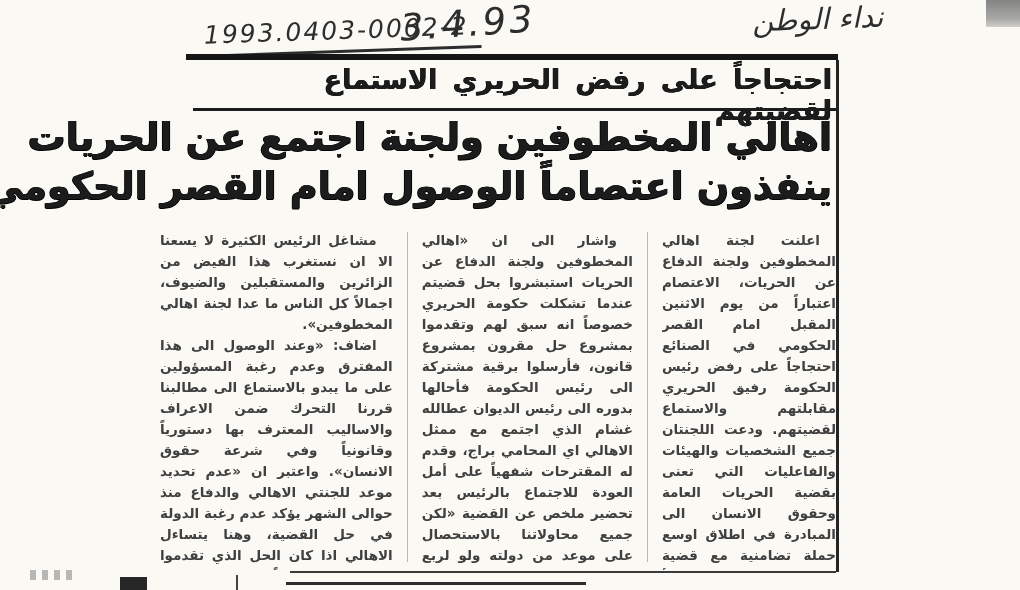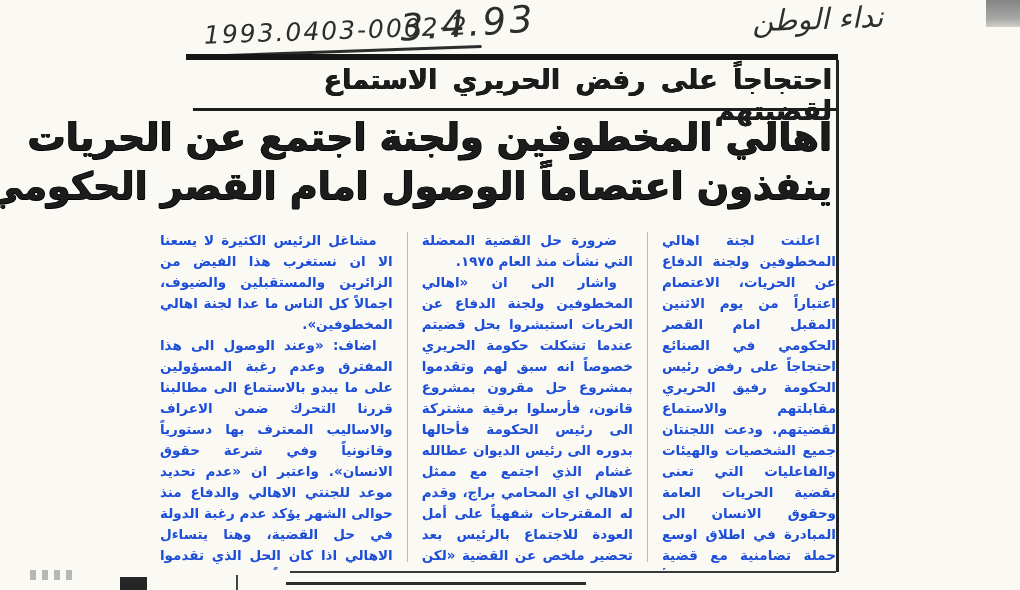--- a/index.html
+++ b/index.html
@@ -77,21 +77,21 @@
   .body {
     position: absolute; left: 160px; top: 230px;
     width: 676px; height: 340px;
     direction: rtl;
     display: flex; gap: 14px;
     overflow: hidden;
   }
   .col {
     direction: rtl; text-align: justify;
     font-size: 13.5px; font-weight: bold;
-    line-height: 21px; color: #1d4ed8;
+    line-height: 21px; color: #404040;
     overflow: hidden;
   }
   .col p { text-indent: 16px; }
   .col-1 { width: 178px; }
   .col-2 { width: 216px; }
   .col-3 { width: 238px; }
   .col-divider {
     width: 1px; background: rgba(20,20,20,.28);
     margin-top: 2px; height: 330px; flex: none;
   }
@@ -141,21 +141,20 @@
     <div class="hl-line">ينفذون اعتصاماً الوصول امام القصر الحكومي</div>
   </div>
 
   <div class="body">
     <div class="col col-1">
       <p>اعلنت لجنة اهالي المخطوفين ولجنة الدفاع عن الحريات، الاعتصام اعتباراً من يوم الاثنين المقبل امام القصر الحكومي في الصنائع احتجاجاً على رفض رئيس الحكومة رفيق الحريري مقابلتهم والاستماع لقضيتهم. ودعت اللجنتان جميع الشخصيات والهيئات والفاعليات التي تعنى بقضية الحريات العامة وحقوق الانسان الى المبادرة في اطلاق اوسع حملة تضامنية مع قضية المخطوفين في لبنان تبدأ بالمشاركة في الاعتصام.</p>
 
     </div>
     <div class="col-divider"></div>
     <div class="col col-2">
-      <p>ضرورة حل القضية المعضلة التي نشأت منذ العام ١٩٧٥.</p>
       <p>واشار الى ان «اهالي المخطوفين ولجنة الدفاع عن الحريات استبشروا بحل قضيتم عندما تشكلت حكومة الحريري خصوصاً انه سبق لهم وتقدموا بمشروع حل مقرون بمشروع قانون، فأرسلوا برقية مشتركة الى رئيس الحكومة فأحالها بدوره الى رئيس الديوان عطالله غشام الذي اجتمع مع ممثل الاهالي اي المحامي براج، وقدم له المقترحات شفهياً على أمل العودة للاجتماع بالرئيس بعد تحضير ملخص عن القضية «لكن جميع محاولاتنا بالاستحصال على موعد من دولته ولو لربع ساعة باءت بالفشل، ونحن اذ نقدر ونثمن غالياً</p>
     </div>
     <div class="col-divider"></div>
     <div class="col col-3">
       <p>مشاغل الرئيس الكثيرة لا يسعنا الا ان نستغرب هذا الفيض من الزائرين والمستقبلين والضيوف، اجمالاً كل الناس ما عدا لجنة اهالي المخطوفين».</p>
       <p>اضاف: «وعند الوصول الى هذا المفترق وعدم رغبة المسؤولين على ما يبدو بالاستماع الى مطالبنا قررنا التحرك ضمن الاعراف والاساليب المعترف بها دستورياً وقانونياً وفي شرعة حقوق الانسان». واعتبر ان «عدم تحديد موعد للجنتي الاهالي والدفاع منذ حوالى الشهر يؤكد عدم رغبة الدولة في حل القضية، وهنا يتساءل الاهالي اذا كان الحل الذي تقدموا به لا يلقى تجاوباً من الدولة فهل للدولة مشروع حل آخر يمكن التناقش فيه مع لجنة الاهالي».</p>
     </div>
   </div>
 
   <div class="bottom-rule-a"></div>

